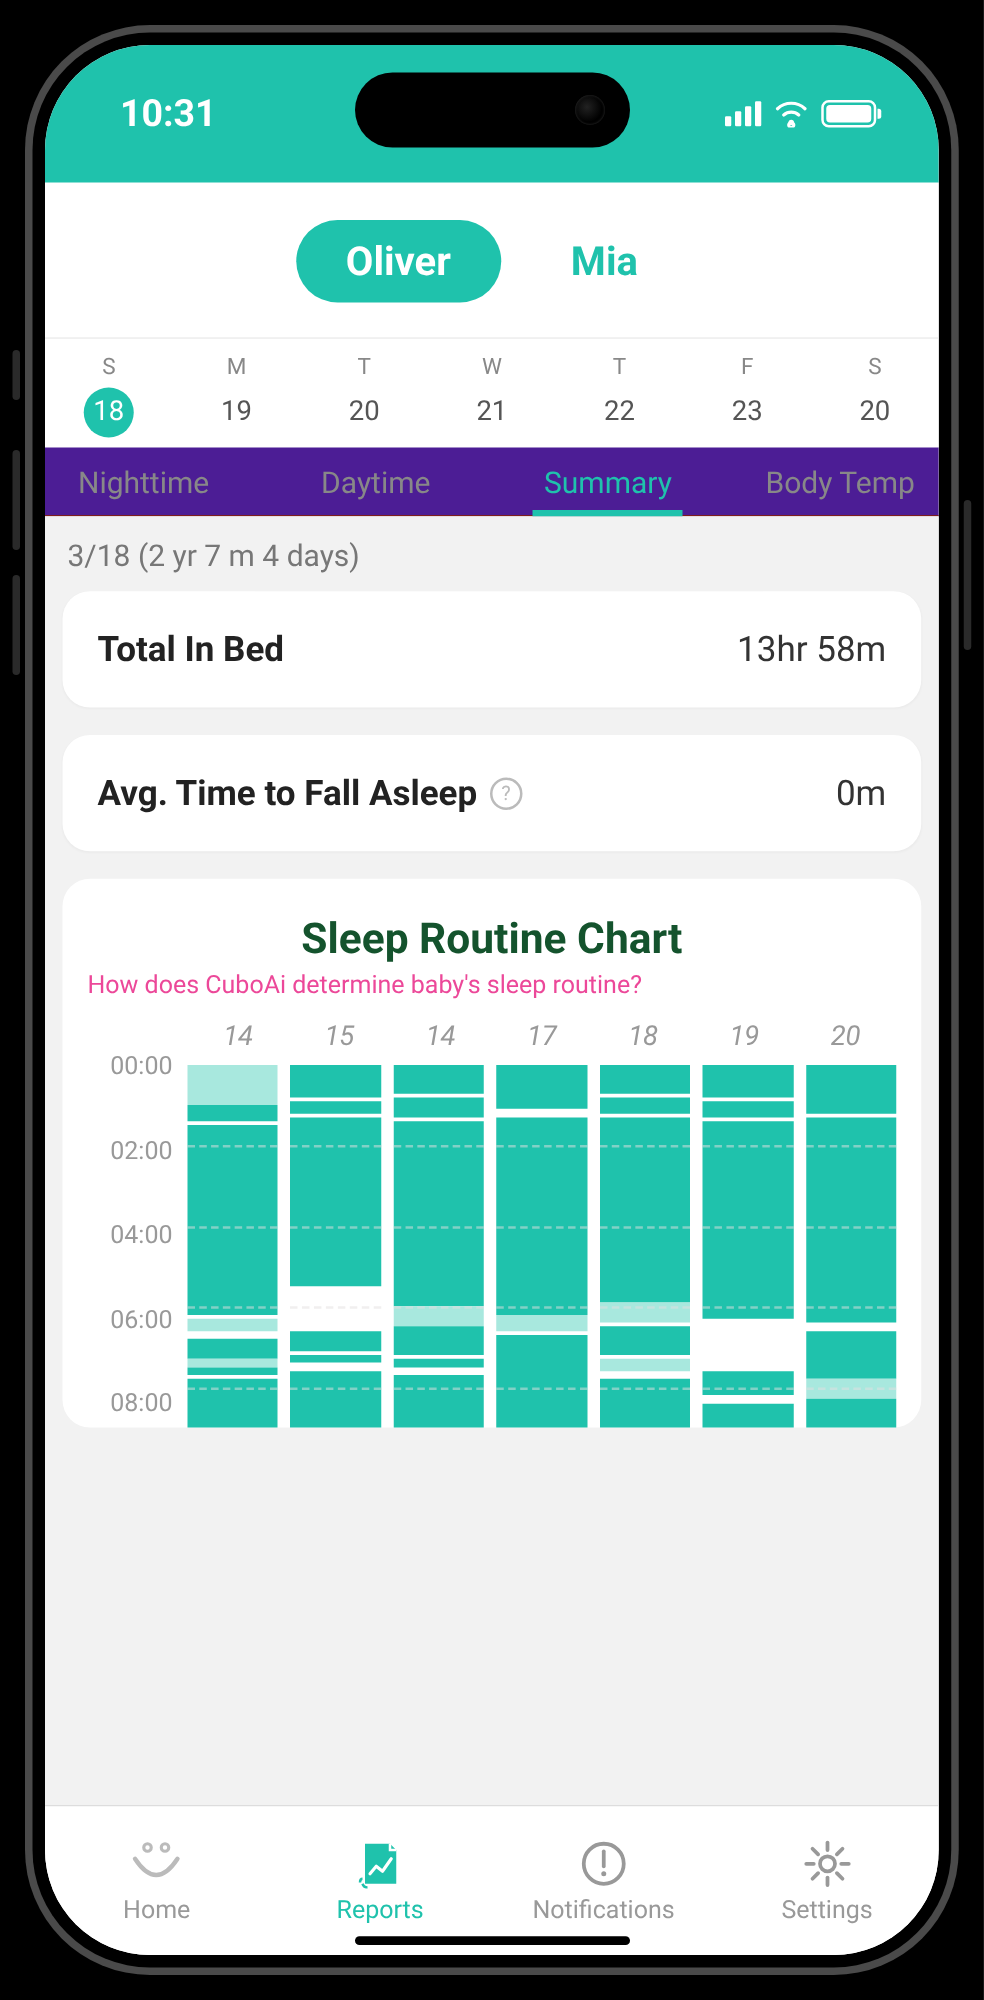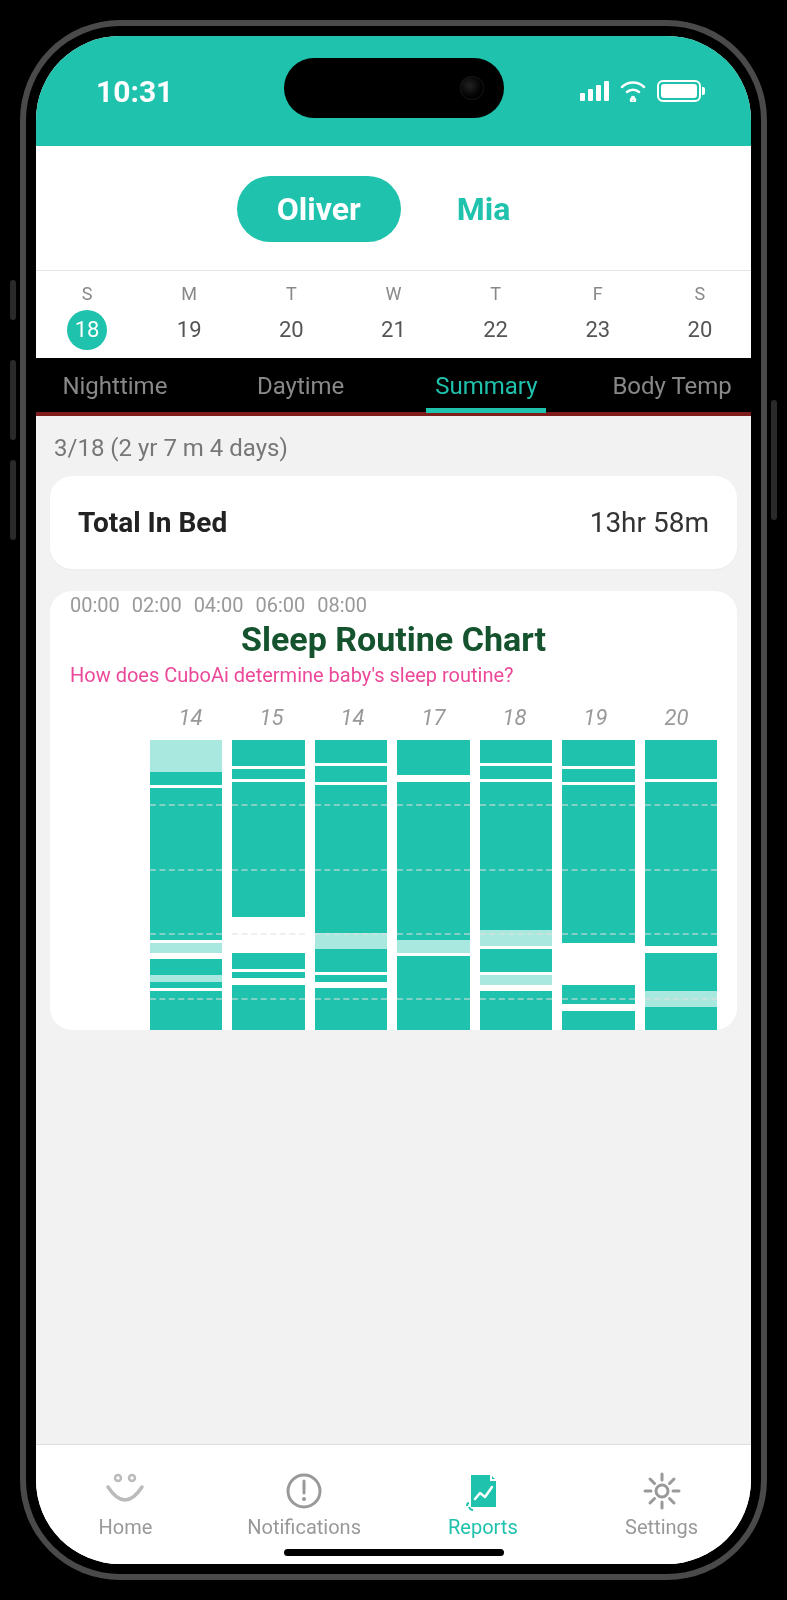--- a/index.html
+++ b/index.html
@@ -116,22 +116,22 @@
     padding: 12px 0 8px;
   }
   .day-col { flex:1; text-align:center; }
   .day-letter { font-size:18px; color:#888; }
   .day-num { font-size:22px; color:#555; margin-top:6px; position:relative; display:inline-block; width:40px; height:40px; line-height:40px;}
   .day-num.selected { background:#1fc2ac; color:#fff; border-radius:50%; }
 
   
   .tabs-row {
     display:flex;
-    background:#000000;
-    border-bottom:4px solid #7f1d1d;
+    background:#4c1d95;
+    border-bottom:1px solid #7f1d1d;
     gap:28px;
   }
   .tab {
     flex:1; text-align:center;
     font-size:24px; color:#888;
     padding: 14px 0 12px;
     cursor:pointer;
     position:relative;
   }
   .tab.active { color:#1fc2ac; }
@@ -166,21 +166,21 @@
     margin-top: 6px;
   }
   .chart-title { font-size:34px; font-weight:700; color:#14532d; text-align:center; }
   .chart-subtitle { font-size:20px; color:#ec4899; text-align:left; margin-top:4px; cursor:pointer;}
   .chart-area { margin-top:18px; position:relative; }
   .chart-x-labels { display:flex; margin-left:80px;font-style:italic; }
   .chart-x-labels span { flex:1; text-align:center; font-size:22px; color:#999; }
   .chart-grid {
     display:flex; margin-top:10px; height:290px;
   }
-  .chart-y-axis { width:80px; display:flex; flex-direction:row; justify-content:space-between; }
+  .chart-y-axis { width:80px; display:flex; flex-direction:column; justify-content:space-between; }
   .chart-y-axis span { font-size:20px; color:#999; text-align:right; padding-right:12px; line-height:1; transform:translateY(-50%);}
   .chart-cols { flex:1; display:flex; gap:10px; }
   .chart-col { flex:1; position:relative; min-width:0;}
   .sleep-block { position:absolute; left:0; right:0; background:#1fc2ac; }
   .sleep-block.light { background:#a8e8de; }
   .grid-line { position:absolute; left:0; right:0; height:0; border-top:2px dashed #e4e0e0; opacity:0.5;}
 
   
   .bottom-nav {
     height:120px;
@@ -261,20 +261,27 @@
 
         <div class="content">
           <div class="date-heading">3/18 (2 yr 7 m 4 days)</div>
 
 
           <div class="stat-card">
             <div class="stat-label">Total In Bed</div>
             <div class="stat-value">13hr 58m</div>
           </div>
 
+          <div class="stat-card">
+            <div class="stat-label">
+              <span>Avg. Time to Fall Asleep</span>
+              <span class="help-icon">?</span>
+            </div>
+            <div class="stat-value">0m</div>
+          </div>
 
 
           <div class="chart-card">
             <div class="chart-title">Sleep Routine Chart</div>
             <div class="chart-subtitle">How does CuboAi determine baby's sleep routine?</div>
             <div class="chart-area">
               <div class="chart-x-labels" id="chart-x-labels">
                   <span>14</span>
                   <span>15</span>
                   <span>14</span>
@@ -386,40 +393,40 @@
           <div class="nav-item">
             <div class="nav-icon">
               <svg width="46" height="36" viewBox="0 0 46 36">
                 <circle cx="16" cy="5" r="3" fill="none" stroke="#bbb" stroke-width="2.5"></circle>
                 <circle cx="30" cy="5" r="3" fill="none" stroke="#bbb" stroke-width="2.5"></circle>
                 <path d="M6 14 Q23 40 40 14" fill="none" stroke="#bbb" stroke-width="3.5" stroke-linecap="round"></path>
               </svg>
             </div>
             <span>Home</span>
           </div>
-          <div class="nav-item">
-            <div class="nav-icon">
-              <svg width="40" height="40" viewBox="0 0 40 40">
-                <circle cx="20" cy="20" r="16" fill="none" stroke="#999" stroke-width="3"></circle>
-                <line x1="20" y1="10" x2="20" y2="22" stroke="#999" stroke-width="3" stroke-linecap="round"></line>
-                <circle cx="20" cy="28" r="2" fill="#999"></circle>
-              </svg>
-            </div>
-            <span>Notifications</span>
-          </div>
           <div class="nav-item active">
             <div class="nav-icon">
               <svg width="40" height="40" viewBox="0 0 40 40">
                 <path d="M8 4 h20 l5 5 v27 h-25 z" fill="#1fc2ac"></path>
                 <path d="M28 4 v5 h5" fill="none" stroke="#fff" stroke-width="2"></path>
                 <path d="M12 28 l5 -6 l5 4 l7 -10" fill="none" stroke="#fff" stroke-width="2.5" stroke-linecap="round" stroke-linejoin="round"></path>
                 <path d="M6 36 q1 3 4 3 M6 32 q-2 0 -2 3" stroke="#1fc2ac" fill="none" stroke-width="2"></path>
               </svg>
             </div>
             <span>Reports</span>
+          </div>
+          <div class="nav-item">
+            <div class="nav-icon">
+              <svg width="40" height="40" viewBox="0 0 40 40">
+                <circle cx="20" cy="20" r="16" fill="none" stroke="#999" stroke-width="3"></circle>
+                <line x1="20" y1="10" x2="20" y2="22" stroke="#999" stroke-width="3" stroke-linecap="round"></line>
+                <circle cx="20" cy="28" r="2" fill="#999"></circle>
+              </svg>
+            </div>
+            <span>Notifications</span>
           </div>
           <div class="nav-item">
             <div class="nav-icon">
               <svg width="40" height="40" viewBox="0 0 40 40">
                 <circle cx="20" cy="20" r="6" fill="none" stroke="#999" stroke-width="3"></circle>
                 <g stroke="#999" stroke-width="3" stroke-linecap="round">
                   <line x1="20" y1="3" x2="20" y2="9"></line>
                     <line x1="20" y1="31" x2="20" y2="37"></line>
                   <line x1="3" y1="20" x2="9" y2="20"></line>
                     <line x1="31" y1="20" x2="37" y2="20"></line>

